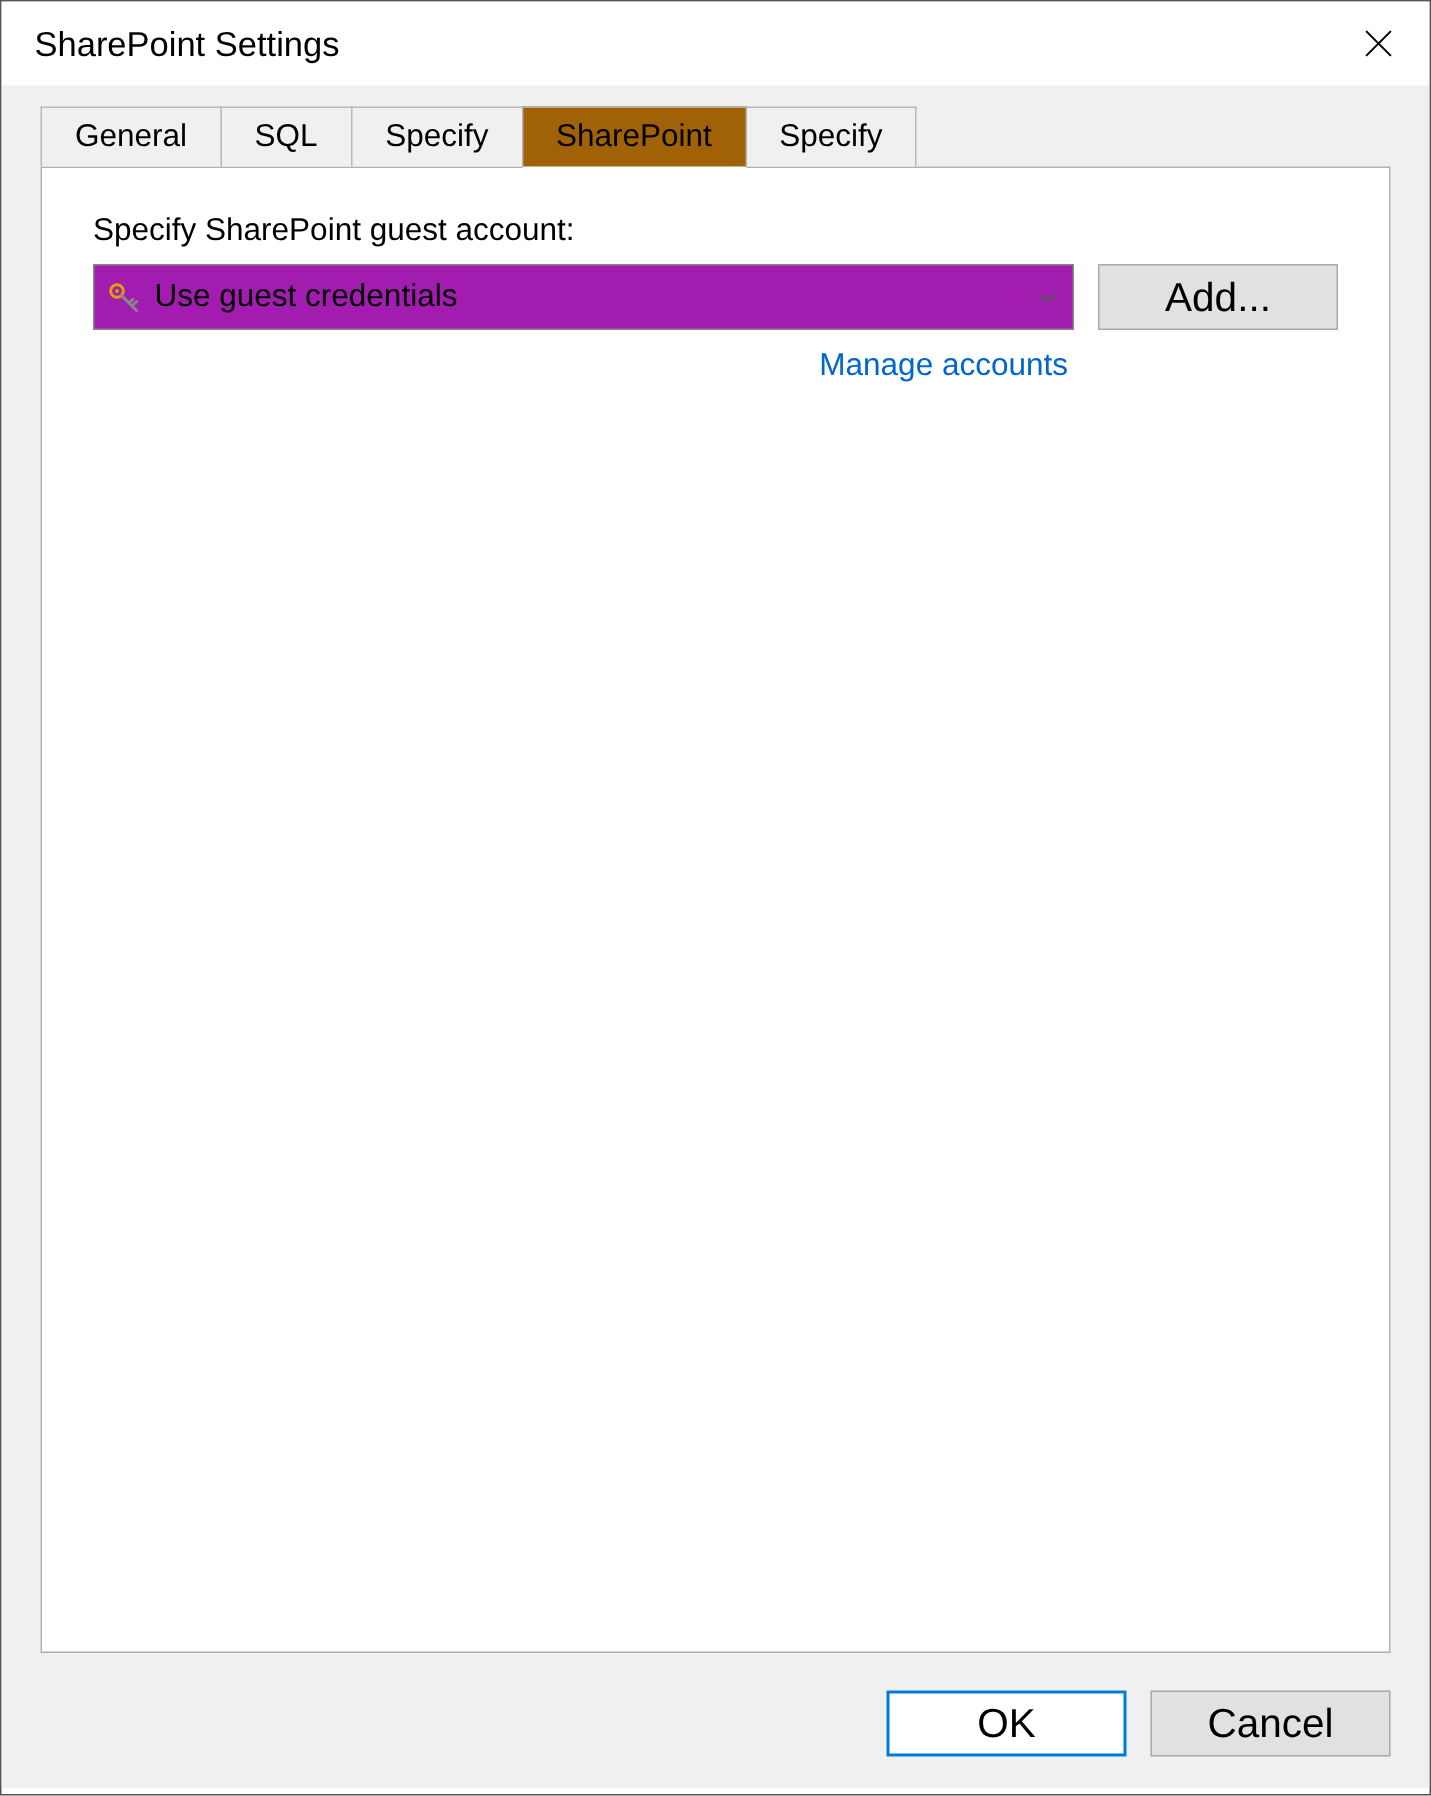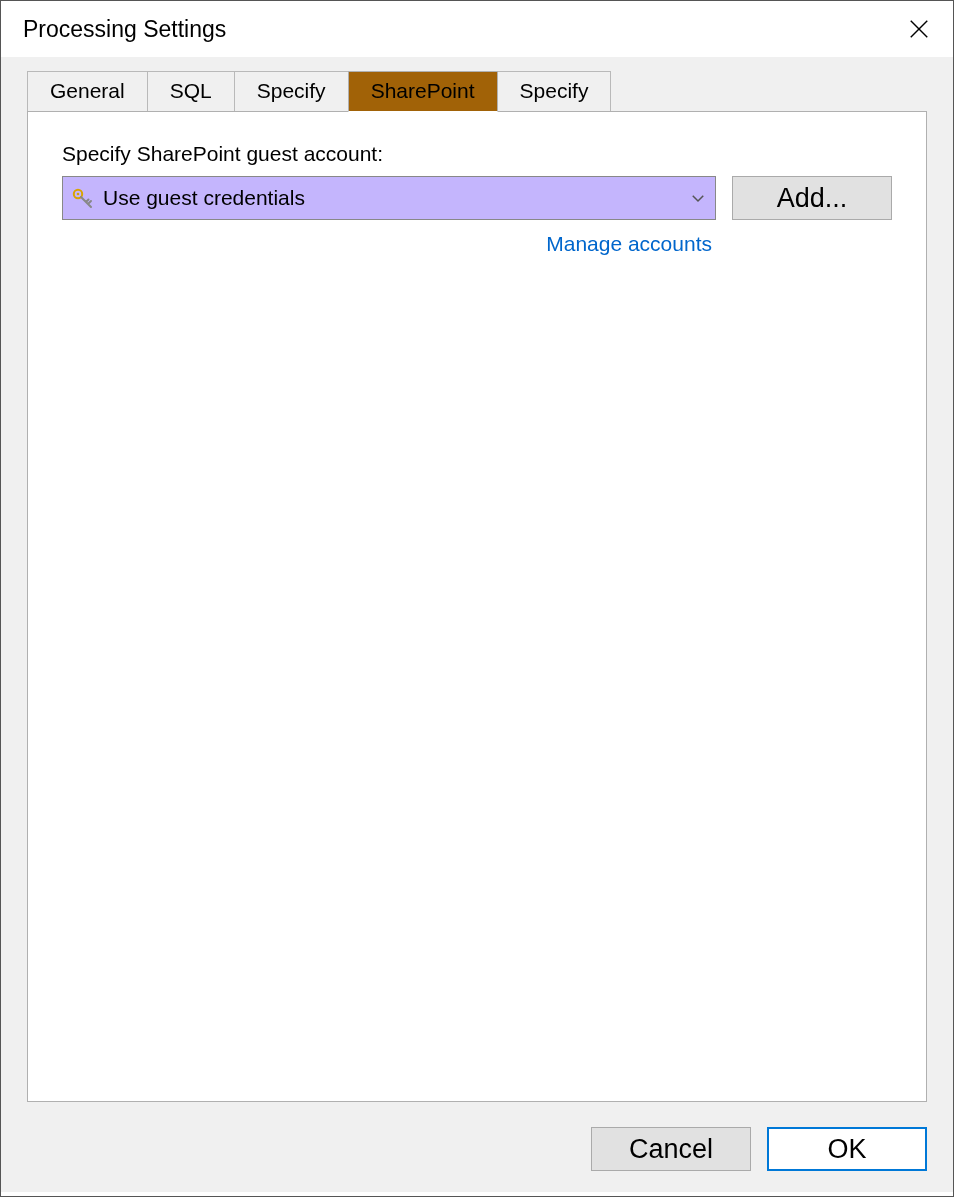--- a/index.html
+++ b/index.html
@@ -85,21 +85,21 @@
     .row {
       display: flex;
       align-items: stretch;
       gap: 16px;
     }
     .combo {
       flex: 1;
       display: flex;
       align-items: center;
       border: 1px solid #888;
-      background: #c4b5fd;
+      background: #a21caf;
       height: 44px;
       padding: 0 8px 0 8px;
       cursor: pointer;
     }
     .combo-icon {
       width: 24px;
       height: 24px;
       margin-right: 8px;
       flex-shrink: 0;
     }
@@ -152,21 +152,21 @@
     }
     .footer .btn {
       min-width: 160px;
       height: 44px;
     }
   </style>
 </head>
 <body>
 
 <div class="titlebar">
-  <div class="titlebar-title">Processing Settings</div>
+  <div class="titlebar-title">SharePoint Settings</div>
   <div class="close-btn">
     <svg viewBox="0 0 24 24" fill="none" stroke="#000" stroke-width="1.5">
       <line x1="3" y1="3" x2="21" y2="21"></line>
       <line x1="21" y1="3" x2="3" y2="21"></line>
     </svg>
   </div>
 </div>
 
 <div class="body-area">
   <div class="tabstrip">
@@ -195,15 +195,15 @@
       <button class="btn">Add...</button>
     </div>
 
     <div class="link-row">
       <span class="link">Manage accounts</span>
     </div>
   </div>
 </div>
 
 <div class="footer">
+  <button class="btn primary">OK</button>
   <button class="btn">Cancel</button>
-  <button class="btn primary">OK</button>
 </div>
 
 </body></html>

